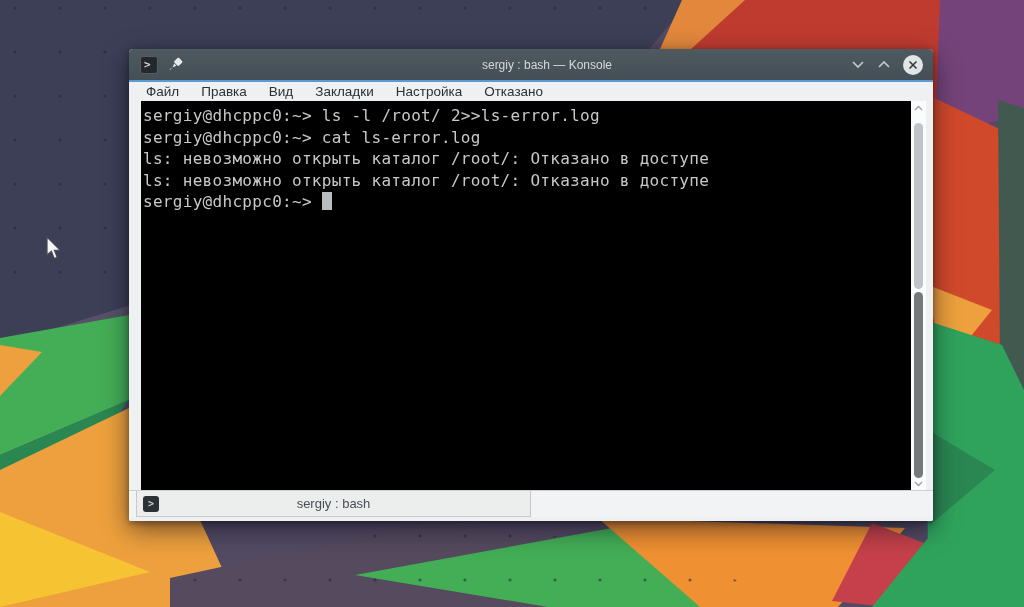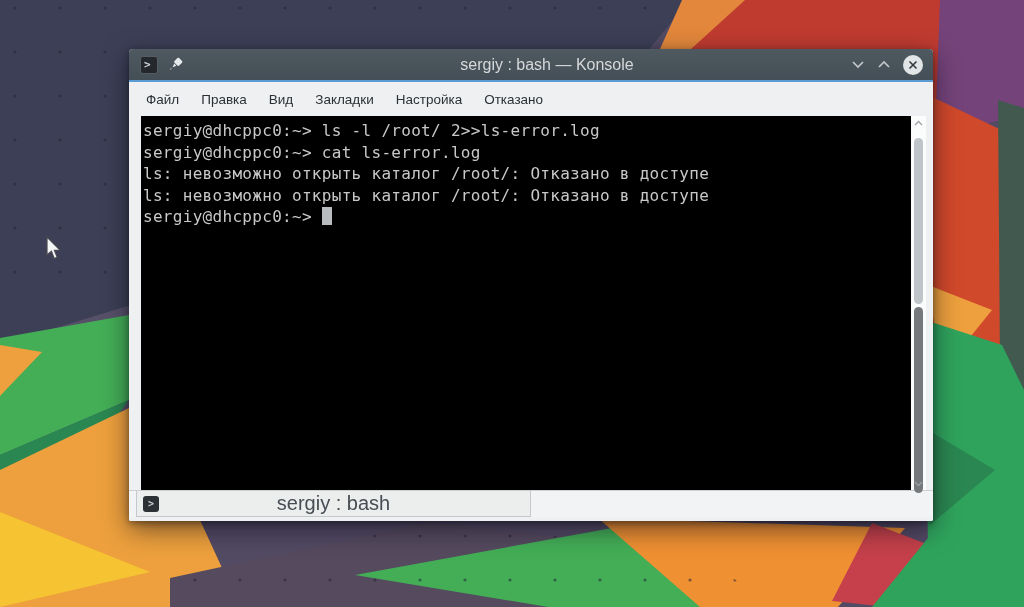--- a/index.html
+++ b/index.html
@@ -30,32 +30,32 @@
   .app-icon{
     width:18px;height:18px;background:#24282c;border:1px solid #565d62;
     border-radius:3px;box-sizing:border-box;
     color:#ccd1d4;font:bold 11px/15px "DejaVu Sans Mono",monospace;
     padding-left:3px;
   }
   .pin-icon{width:15px;height:15px;display:block;}
   .tb-title{
     position:absolute;left:0;right:0;top:0;bottom:0;
     display:flex;align-items:center;justify-content:center;
-    font-size:16px;color:var(--titlebar-text,#d6d9da);z-index:1;margin-left:32px;
+    font-size:12px;color:var(--titlebar-text,#d6d9da);z-index:1;margin-left:32px;
   }
   .tb-controls{margin-left:auto;display:flex;align-items:center;gap:12px;padding-right:10px;z-index:2;}
   .ctl-chevron{display:block;}
   .close-btn{
     width:20px;height:20px;border-radius:50%;
     background:var(--close-btn-bg,#e2e5e6);
     display:flex;align-items:center;justify-content:center;
   }
   .accent-line{height:2px;flex:0 0 auto;background:var(--accent-line,#5b9bd3);}
   .menubar{
-    height:34px;flex:0 0 auto;display:flex;align-items:center;
+    height:19px;flex:0 0 auto;display:flex;align-items:center;
     padding-left:6px;background:var(--menubar-bg,#eff0f1);
   }
   .menu-item{
     padding:0 11px;font-size:13.5px;color:var(--menu-text,#2b3136);
   }
   
   .main-area{flex:1;min-height:0;display:flex;background:var(--menubar-bg,#eff0f1);padding-left:12px;}
   .terminal{
     flex:1;background:var(--terminal-bg,#000);
     font-family:"DejaVu Sans Mono","Liberation Mono",monospace;
@@ -87,21 +87,21 @@
     width:395px;box-sizing:border-box;position:relative;
     background:var(--tab-bg,#eceded);
     border:1px solid #c6c9cb;border-top:none;
     display:flex;align-items:center;justify-content:center;
   }
   .tab-icon{
     position:absolute;left:6px;top:5px;width:16px;height:16px;
     background:#2c3135;border-radius:3px;color:#c6cbce;
     font:bold 10px/15px "DejaVu Sans Mono",monospace;text-align:center;
   }
-  .tab-label{font-size:20px;color:var(--tab-text,#474e54);}
+  .tab-label{font-size:13px;color:var(--tab-text,#474e54);}
   .bottom-strip{height:4px;flex:0 0 auto;background:var(--menubar-bg,#eff0f1);border-radius:0 0 2px 2px;}
 </style>
 </head>
 <body>
 
 <svg class="wallpaper" width="1024" height="607" viewBox="0 0 1024 607" xmlns="http://www.w3.org/2000/svg">
   <defs>
     <pattern id="dots" width="45" height="44" patternUnits="userSpaceOnUse">
       <circle cx="15" cy="8" r="1.6" fill="#232532" opacity="0.55"></circle>
     </pattern>

